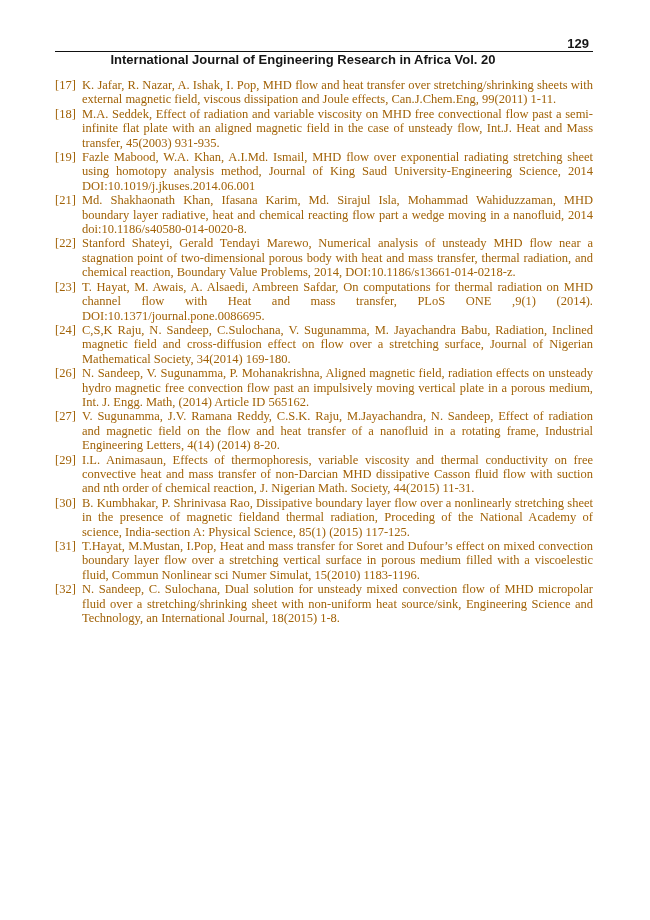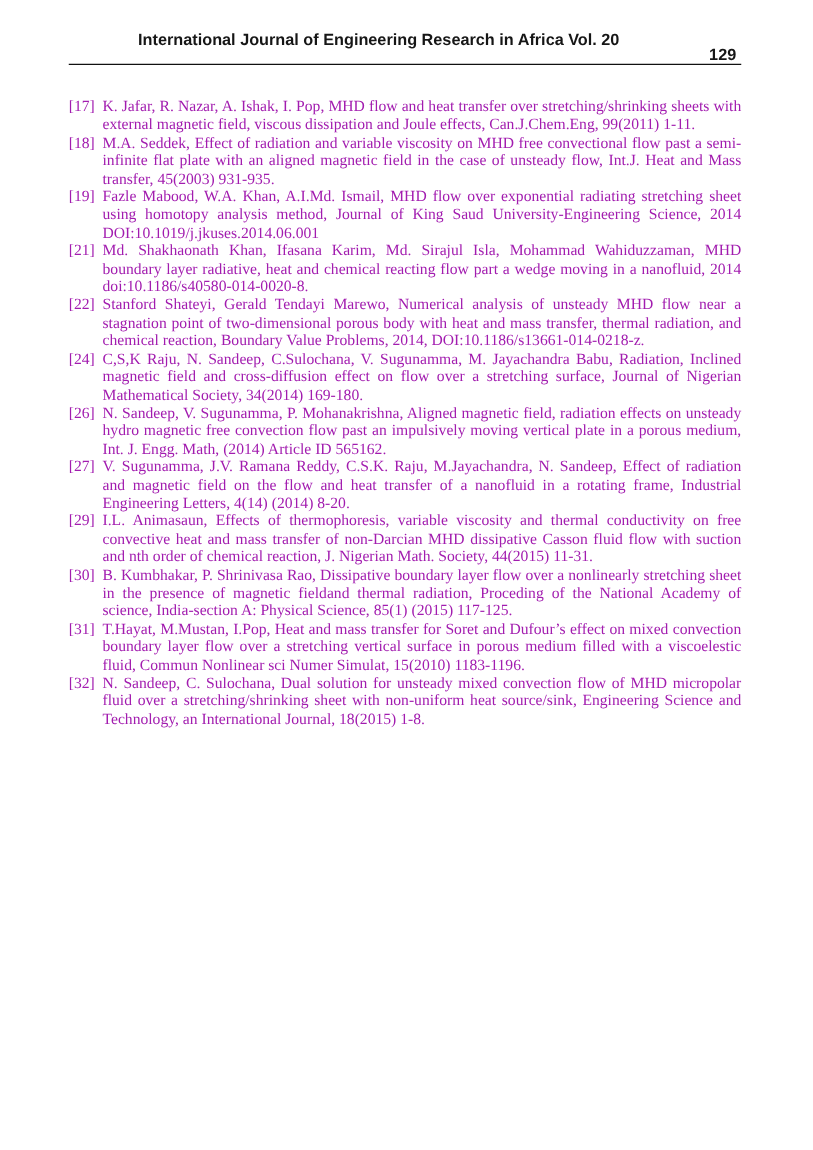--- a/index.html
+++ b/index.html
@@ -22,20 +22,21 @@
     width: 538px;
     font-family: "Liberation Sans", sans-serif;
     font-weight: bold;
     font-size: 13px;
     line-height: 16px;
     color: #161616;
   }
   .header-title {
     text-align: center;
     padding-right: 42px;
+    margin-top: 28px;
   }
   .header-pageno {
     position: absolute;
     top: 12px;
     right: 4px;
   }
   .header-rule {
     position: absolute;
     top: 51px;
     left: 55px;
@@ -44,21 +45,21 @@
     border-top: 1.8px solid #111111;
   }
   .refs {
     position: absolute;
     top: 78px;
     left: 55px;
     width: 538px;
     font-family: "Liberation Serif", serif;
     font-size: 12.5px;
     line-height: 14.4px;
-    color: #a21caf;
+    color: #a16207;
   }
   .ref {
     position: relative;
     padding-left: 27px;
     text-align: justify;
   }
   .ref-label {
     position: absolute;
     left: 0;
     top: 0;
@@ -96,20 +97,24 @@
     <div class="ref">
       <span class="ref-label">[21]</span>
       <span class="ref-text">Md. Shakhaonath Khan, Ifasana Karim, Md. Sirajul Isla, Mohammad Wahiduzzaman, MHD boundary layer radiative, heat and chemical reacting flow part a wedge moving in a nanofluid, 2014 doi:10.1186/s40580-014-0020-8.</span>
     </div>
 
     <div class="ref">
       <span class="ref-label">[22]</span>
       <span class="ref-text">Stanford Shateyi, Gerald Tendayi Marewo, Numerical analysis of unsteady MHD flow near a stagnation point of two-dimensional porous body with heat and mass transfer, thermal radiation, and chemical reaction, Boundary Value Problems, 2014, DOI:10.1186/s13661-014-0218-z.</span>
     </div>
 
+    <div class="ref">
+      <span class="ref-label">[23]</span>
+      <span class="ref-text">T. Hayat, M. Awais, A. Alsaedi, Ambreen Safdar,  On computations for thermal radiation on MHD channel flow with Heat and mass transfer, PLoS ONE ,9(1) (2014). DOI:10.1371/journal.pone.0086695.</span>
+    </div>
 
     <div class="ref">
       <span class="ref-label">[24]</span>
       <span class="ref-text">C,S,K Raju, N. Sandeep, C.Sulochana, V. Sugunamma, M. Jayachandra Babu, Radiation, Inclined magnetic field and cross-diffusion effect on flow over a stretching surface, Journal of Nigerian Mathematical Society, 34(2014) 169-180.</span>
     </div>
 
 
     <div class="ref">
       <span class="ref-label">[26]</span>
       <span class="ref-text">N. Sandeep, V. Sugunamma, P. Mohanakrishna, Aligned magnetic field, radiation effects on unsteady hydro magnetic free convection flow past an impulsively moving vertical plate in a porous medium, Int. J. Engg. Math, (2014) Article ID 565162.</span>

